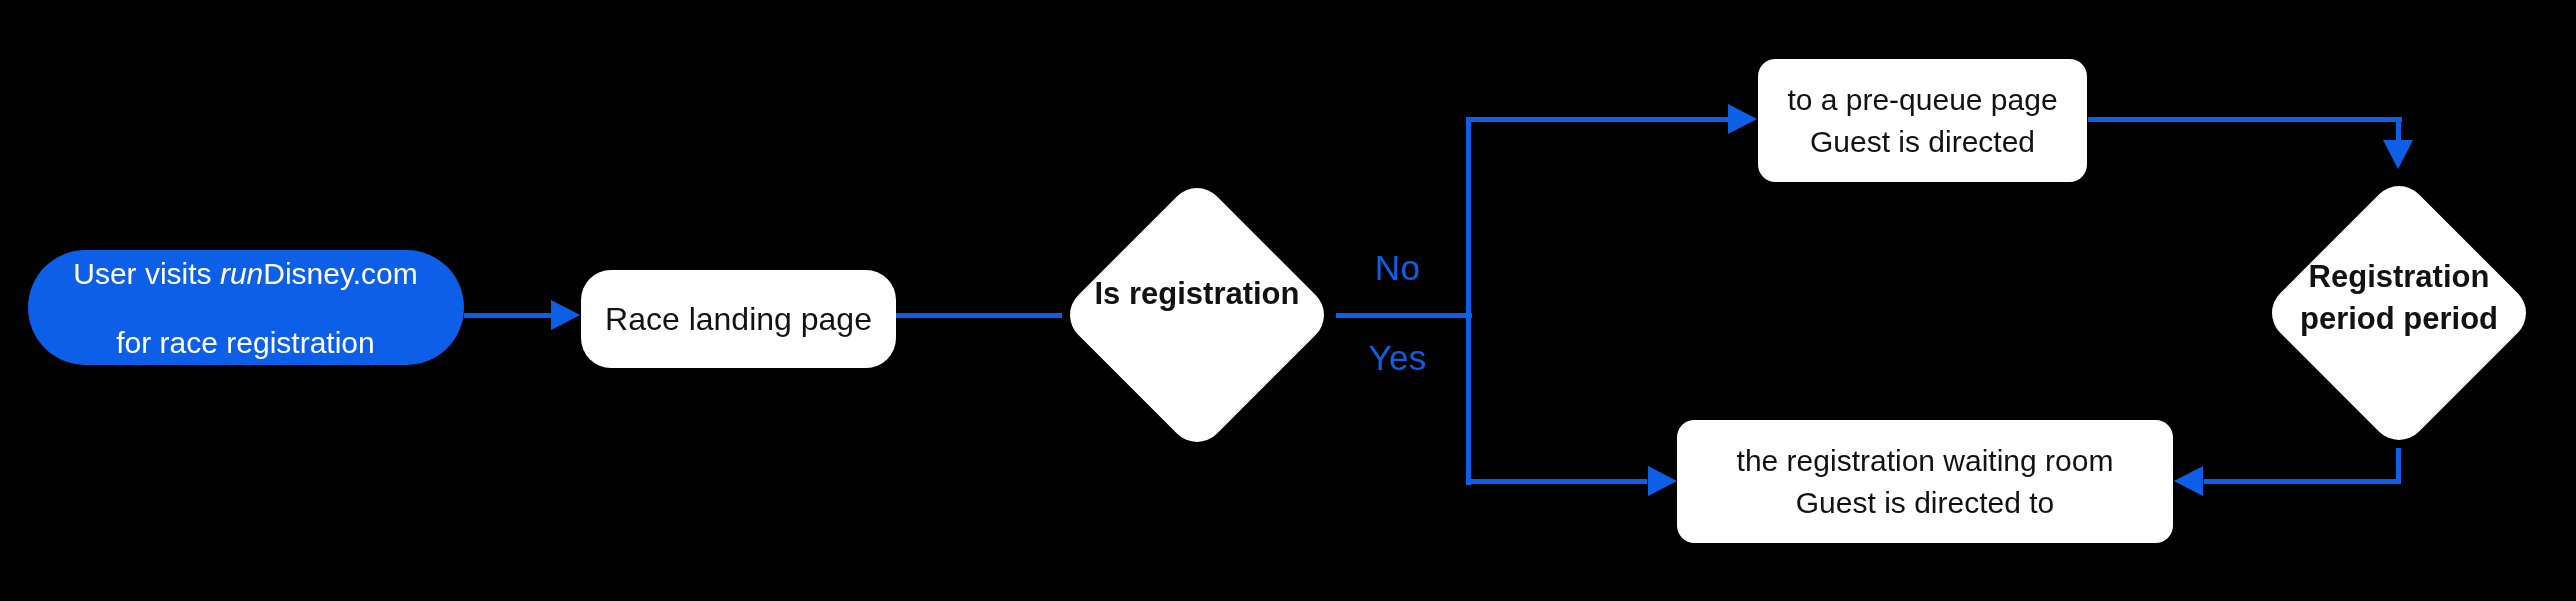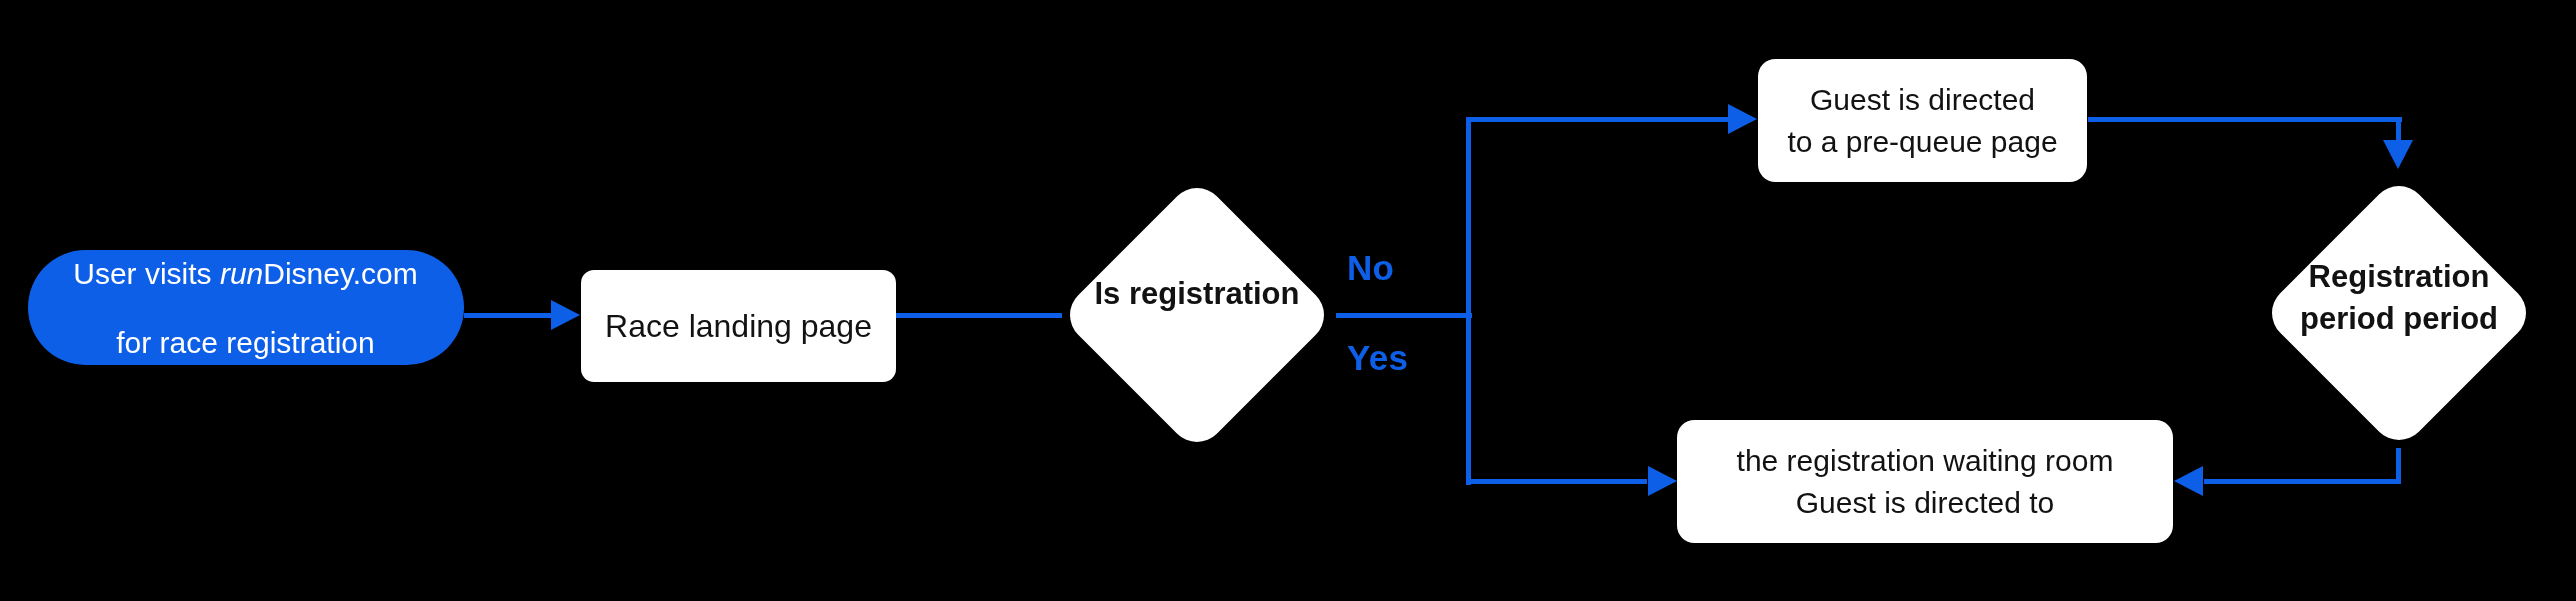--- a/index.html
+++ b/index.html
@@ -19,21 +19,21 @@
     position:absolute;background:var(--node-fill);color:var(--node-text);
     display:flex;flex-direction:column;align-items:center;justify-content:center;
     text-align:center;
   }
   .pill{
     left:27.5px;top:250px;width:436px;height:115px;border-radius:58px;
     background:var(--accent);color:var(--pill-text);
     font-size:30px;line-height:41px;font-weight:400;gap:28px;
   }
   .pill .it{font-style:italic;}
-  .box-race{left:581px;top:270px;width:315px;height:112px;border-radius:13px;
+  .box-race{left:581px;top:270px;width:315px;height:98px;border-radius:30px;
     font-size:32px;font-weight:400;}
   .box-prequeue{left:1758px;top:59px;width:329px;height:123px;border-radius:17.4px;
     font-size:30px;line-height:42px;font-weight:400;}
   .box-waiting{left:1677px;top:420px;width:496px;height:123px;border-radius:17.4px;
     font-size:30px;line-height:42px;font-weight:400;}
   .diamond{
     position:absolute;width:196px;height:196px;background:var(--node-fill);
     transform:rotate(45deg);border-radius:28px;
   }
   .diamond1{left:1099px;top:217px;}
@@ -60,22 +60,22 @@
   .ah-right{border-width:15.4px 0 15.4px 29.5px;border-color:transparent transparent transparent var(--accent);}
   .ah-left{border-width:15.4px 29.5px 15.4px 0;border-color:transparent var(--accent) transparent transparent;}
   .ah-down{border-width:29.5px 15.4px 0 15.4px;border-color:var(--accent) transparent transparent transparent;}
   .ah-start-landing{left:551px;top:300px;}
   .ah-top-branch{left:1728px;top:104px;}
   .ah-into-diamond2{left:2383px;top:140px;}
   .ah-into-waiting-right{left:2174px;top:466px;}
   .ah-bottom-branch{left:1648px;top:466px;}
   
   .edge-label{
-    position:absolute;width:101px;text-align:left;
-    font-size:35px;font-weight:700;color:var(--accent);letter-spacing:0.3px;
+    position:absolute;width:101px;text-align:center;
+    font-size:35px;font-weight:400;color:var(--accent);letter-spacing:0.3px;
   }
   .label-no{left:1347px;top:248px;}
   .label-yes{left:1347px;top:338px;}
 </style>
 </head>
 <body>
 
 <div class="canvas">
 
   <div class="node pill">
@@ -102,22 +102,22 @@
   <div class="edge e-diamond-junction"></div>
   <div class="edge e-branch-vertical"></div>
 
   <div class="edge-label label-no">No</div>
   <div class="edge-label label-yes">Yes</div>
 
   <div class="edge e-top-branch"></div>
   <div class="arrowhead ah-right ah-top-branch"></div>
 
   <div class="node box-prequeue">
+    <div>to a pre-queue page</div>
     <div>Guest is directed</div>
-    <div>to a pre-queue page</div>
   </div>
 
   <div class="edge e-prequeue-out-h"></div>
   <div class="edge e-prequeue-out-v"></div>
   <div class="arrowhead ah-down ah-into-diamond2"></div>
 
   <div class="diamond diamond2"></div>
   <div class="diamond-label diamond2-label">
     <div>Registration</div>
     <div>period period</div>

